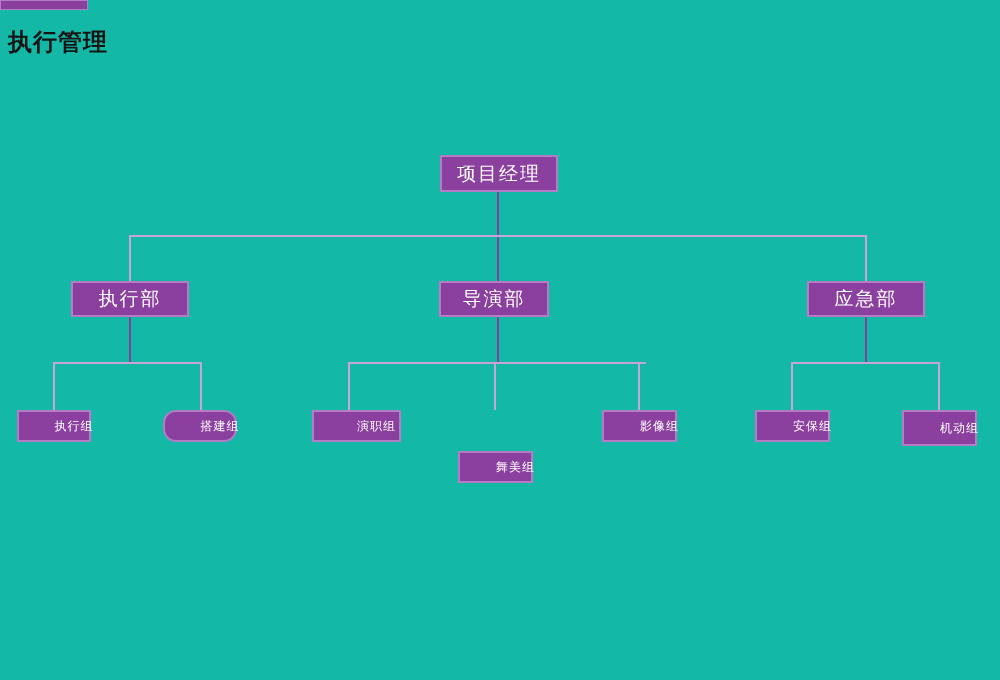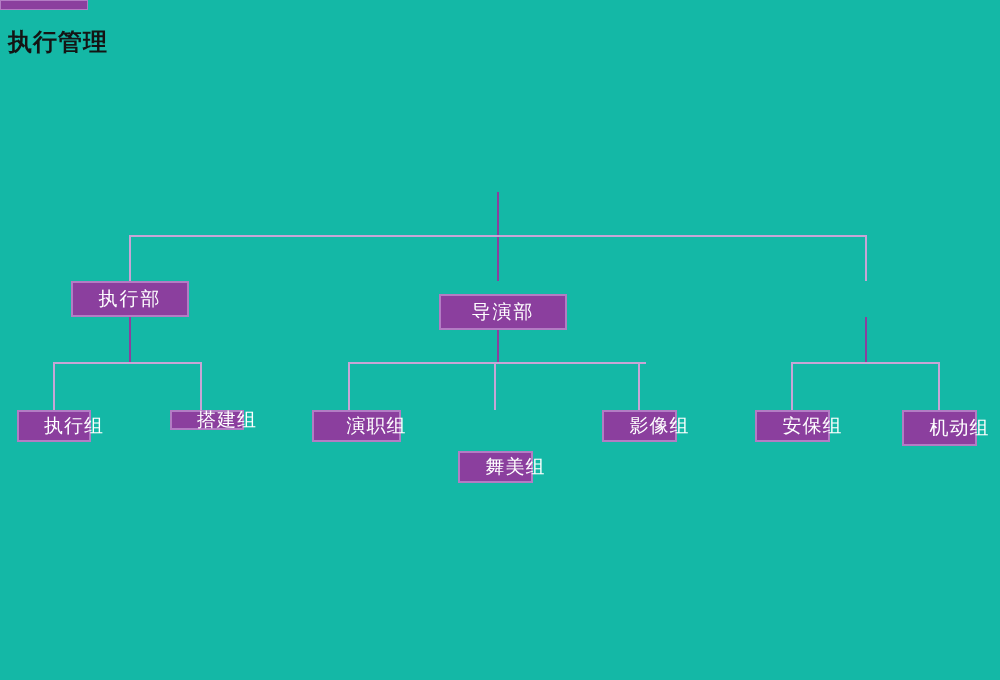--- a/index.html
+++ b/index.html
@@ -41,21 +41,21 @@
     border: 2px solid #b37cc4;
     box-sizing: border-box;
     color: #ffffff;
     display: flex;
     align-items: center;
     justify-content: center;
     letter-spacing: 2px;
     white-space: nowrap;
   }
   .lvl1, .lvl2 { font-size: 19px; }
-  .lvl3 { font-size: 19px; letter-spacing: 1px; padding-left: 40px; }
+  .lvl3 { font-size: 12px; letter-spacing: 1px; padding-left: 40px; }
   .line {
     position: absolute;
     background: #c8a5d6;
   }
   .stem {
     position: absolute;
     background: #8b3f9e;
   }
 </style>
 </head>
@@ -80,26 +80,28 @@
   <div class="line" style="left:348px; top:362px; width:298px; height:2px;"></div>
   <div class="line" style="left:348px; top:364px; width:2px; height:46px;"></div>
   <div class="line" style="left:494px; top:364px; width:2px; height:46px;"></div>
   <div class="line" style="left:638px; top:364px; width:2px; height:46px;"></div>
 
   <div class="stem" style="left:865px; top:317px; width:2px; height:46px;"></div>
   <div class="line" style="left:791px; top:362px; width:149px; height:2px;"></div>
   <div class="line" style="left:791px; top:364px; width:2px; height:46px;"></div>
   <div class="line" style="left:938px; top:364px; width:2px; height:46px;"></div>
 
+  <div class="node lvl1" style="left:440px; top:155px; width:118px; height:37px;">项目经理</div>
 
   <div class="node lvl2" style="left:71px; top:281px; width:118px; height:36px;text-align:center;">执行部</div>
-  <div class="node lvl2" style="left:439px; top:294px; width:128px; height:36px;">导演部</div>
+  <div class="node lvl2" style="left:439px; top:281px; width:110px; height:36px;">导演部</div>
+  <div class="node lvl2" style="left:807px; top:281px; width:118px; height:36px;">应急部</div>
 
   <div class="node lvl3" style="left:17px; top:410px; width:74px; height:32px;">执行组</div>
-  <div class="node lvl3" style="left:170px; top:410px; width:74px; height:20px;">搭建组</div>
+  <div class="node lvl3" style="left:163px; top:410px; width:74px; height:32px;border-radius:13px;">搭建组</div>
 
   <div class="node lvl3" style="left:312px; top:410px; width:89px; height:32px;">演职组</div>
   <div class="node lvl3" style="left:458px; top:434px; width:75px; height:32px;margin-top:17px;">舞美组</div>
   <div class="node lvl3" style="left:602px; top:410px; width:75px; height:32px;">影像组</div>
 
   <div class="node lvl3" style="left:755px; top:410px; width:75px; height:32px;">安保组</div>
   <div class="node lvl3" style="left:902px; top:410px; width:75px; height:36px;">机动组</div>
 
 </div>
 

